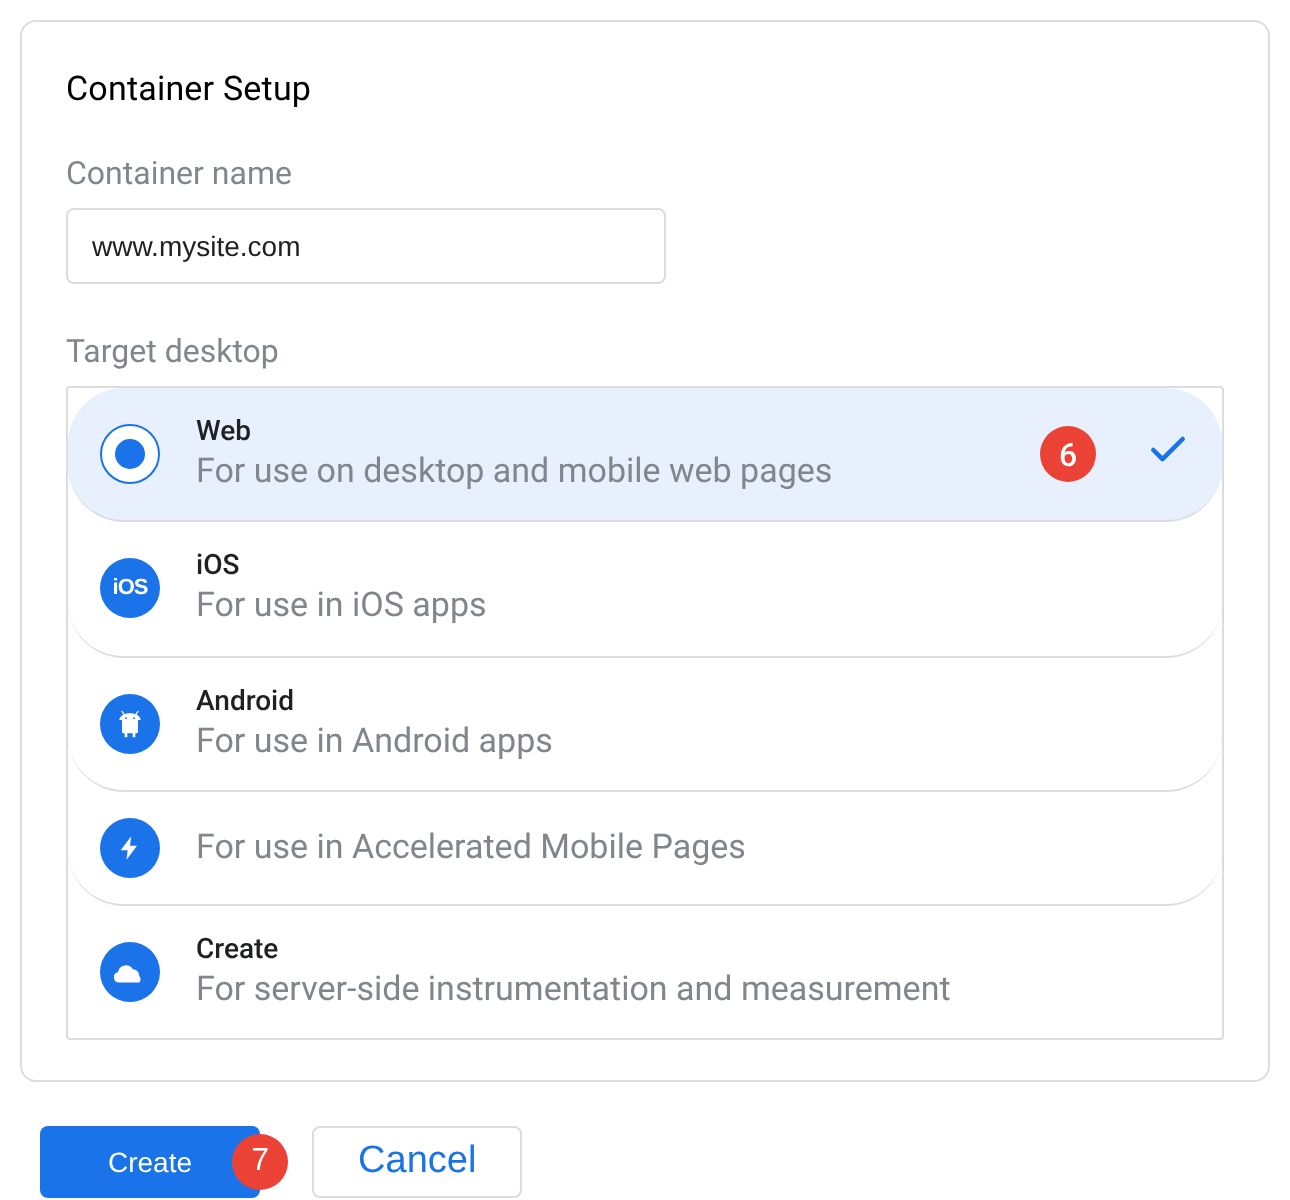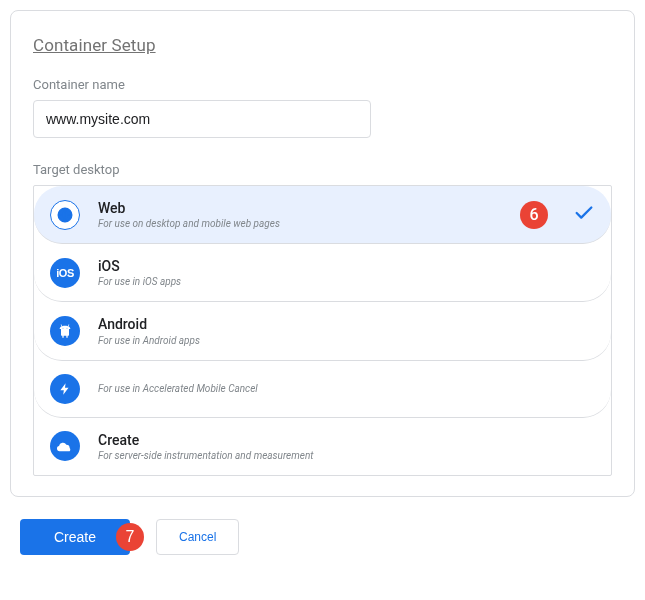--- a/index.html
+++ b/index.html
@@ -10,33 +10,32 @@
       width: 645px;
     }
     .card {
       border: 1px solid #dadce0;
       border-radius: 8px;
       padding: 24px 22px 20px 22px;
       background: #fff;
     }
     .title {
       font-size: 17px;
-      color: #737373;
+      color: #000000;
       font-weight: 400;
       margin-bottom: 22px;
       letter-spacing: 0.1px;
-      text-decoration: underline;
     }
     .field-label {
-      font-size: 13px;
+      font-size: 16px;
       color: #80868b;
       margin-bottom: 8px;
     }
     .text-input {
-      width: 338px;
+      width: 300px;
       height: 38px;
       border: 1px solid #dadce0;
       border-radius: 4px;
       padding: 0 12px;
       font-size: 14px;
       color: #202124;
       outline: none;
       margin-bottom: 24px;
     }
     .platform-list {
@@ -73,24 +72,23 @@
     }
     .platform-item.selected .icon-circle svg { stroke: #1a73e8; fill: #1a73e8; }
     .platform-text { flex: 1; }
     .platform-title {
       font-size: 14px;
       font-weight: 500;
       color: #202124;
       line-height: 1.3;
     }
     .platform-desc {
-      font-size: 10px;
+      font-size: 17px;
       color: #80868b;
       line-height: 1.3;
-      font-style: italic;
     }
     .check {
       color: #1a73e8;
       margin-left: 25px;
     }
     .annotation {
       width: 28px;
       height: 28px;
       border-radius: 50%;
       background: #ea4335;
@@ -121,21 +119,21 @@
       cursor: pointer;
       position: relative;
     }
     .btn-secondary {
       background: #fff;
       color: #1a73e8;
       border: 1px solid #dadce0;
       border-radius: 4px;
       padding: 0 22px;
       height: 36px;
-      font-size: 12px;
+      font-size: 19px;
       font-weight: 500;
       cursor: pointer;
       margin-left: 26px;
     }
     .footer-annot {
       position: absolute;
       right: -14px;
       top: 4px;
     }
     .ios-text {
@@ -200,21 +198,21 @@
       </div>
     </div>
 
     <div class="platform-item">
       <div class="icon-circle">
         <svg width="14" height="14" viewBox="0 0 24 24" fill="#fff">
             <path d="M13 2L4 14h6l-1 8 9-12h-6l1-8z"></path>
           </svg>
       </div>
       <div class="platform-text">
-        <div class="platform-desc">For use in Accelerated Mobile Cancel</div>
+        <div class="platform-desc">For use in Accelerated Mobile Pages</div>
       </div>
     </div>
 
     <div class="platform-item">
       <div class="icon-circle">
         <svg width="16" height="16" viewBox="0 0 24 24" fill="#fff">
             <path d="M19 15a5 5 0 00-4.9-5A6 6 0 003 12a4 4 0 001 7.9h15a4 4 0 000-4.9z"></path>
           </svg>
       </div>
       <div class="platform-text">

